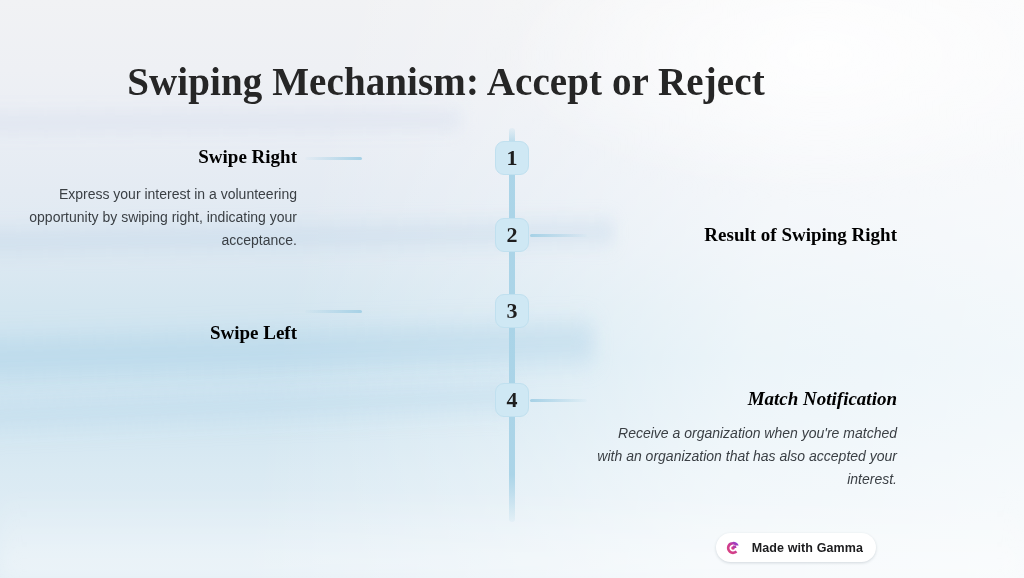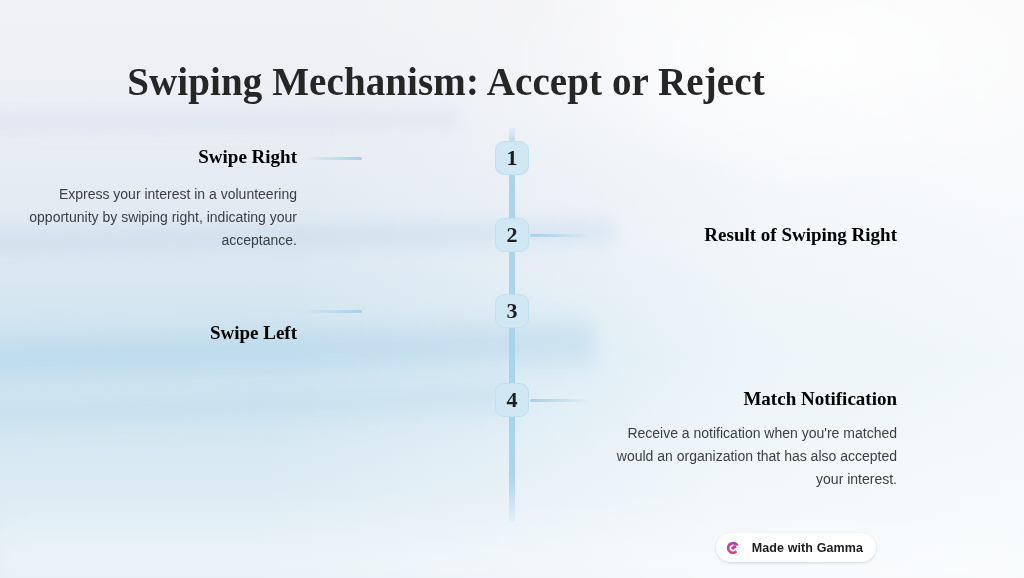--- a/index.html
+++ b/index.html
@@ -253,23 +253,23 @@
   </div>
   <div class="connector right" style="top:234px;"></div>
   <div class="node" style="top:218px;">2</div>
 
   <div class="item-text left" style="top:298px;margin-top:23px;">
     <div class="item-head">Swipe Left</div>
   </div>
   <div class="connector left" style="top:310px;"></div>
   <div class="node" style="top:294px;">3</div>
 
-  <div class="item-text right" style="top:387px;">
+  <div class="item-text right" style="top:387px;font-style:italic;">
     <div class="item-head">Match Notification</div>
-    <div class="item-body">Receive a notification when you're matched would an organization that has also accepted your interest.</div>
+    <div class="item-body">Receive a organization when you're matched with an organization that has also accepted your interest.</div>
   </div>
   <div class="connector right" style="top:399px;"></div>
   <div class="node" style="top:383px;">4</div>
 
   <div class="gamma-badge">
     <span>
       <svg class="gamma-logo" viewBox="0 0 32 32" aria-hidden="true">
         <defs>
           <linearGradient id="gmg" x1="0" y1="1" x2="1" y2="0">
             <stop offset="0%" stop-color="#e0457b"></stop>

